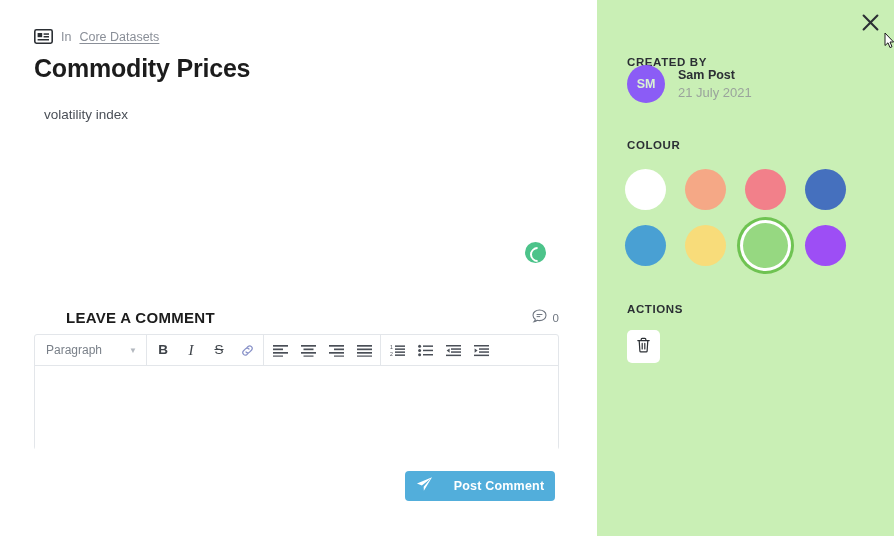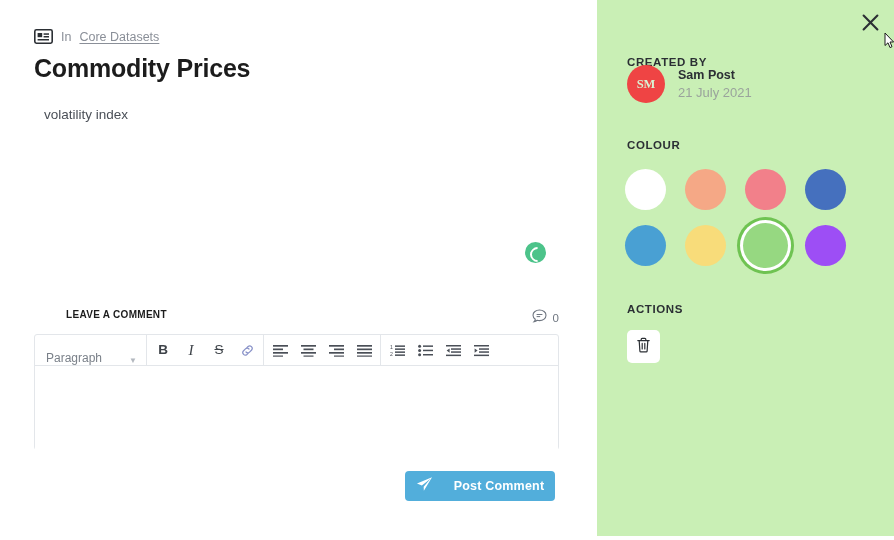--- a/index.html
+++ b/index.html
@@ -57,41 +57,41 @@
     transform: rotate(45deg);
   }
 
   
   .comment-head {
     position: absolute; left: 34px; top: 309px;
     width: 525px; height: 16px;
   }
   .comment-label {
     float: left;
-    font-size: 10px; font-weight: bold; color: #1c1c1c;
+    font-size: 15px; font-weight: bold; color: #1c1c1c;
     letter-spacing: 0.3px;
     padding-left: 32px;
   }
   .comment-count-wrap {
     float: right; display: flex; align-items: center; gap: 6px;
   }
   .count-num { font-size: 11.5px; color: #6f7680; }
 
   .editor {
     position: absolute; left: 34px; top: 334px;
     width: 525px; height: 116px;
     border: 1px solid #e3e6ea; border-radius: 3px;
     background: #fff;
   }
   .toolbar {
     height: 31px; border-bottom: 1px solid #e3e6ea;
     display: flex; align-items: stretch;
   }
   .tb-select {
-    width: 112px; display: flex; align-items: flex-end;
+    width: 112px; display: flex; align-items: center;
     justify-content: space-between; padding: 0 9px 0 11px;
     border-right: 1px solid #e3e6ea;
     font-size: 12px; color: #7a8089; cursor: pointer;
   }
   .caret { font-size: 8px; color: #b3b8bf; }
   .tb-group {
     display: flex; align-items: center;
     border-right: 1px solid #e3e6ea; padding: 0 2px;
   }
   .tb-group:last-child { border-right: none; }
@@ -342,21 +342,21 @@
 
   <div class="close-btn" style="left:859px; top:11px; right:auto;">
     <svg width="17" height="17" viewBox="0 0 17 17">
       <path d="M1.6 1.6 L15.4 15.4 M15.4 1.6 L1.6 15.4" stroke="#2b2f34" stroke-width="2.1" stroke-linecap="round"></path>
     </svg>
   </div>
 
   <div class="sec-title sec-created">CREATED BY</div>
 
   <div class="creator-row">
-    <div class="avatar" style="background: #ef4444; font-family: Liberation Serif, serif;">SM</div>
+    <div class="avatar" style="background: #8b5cf6;">SM</div>
     <div>
       <div class="creator-name">Sam Post</div>
       <div class="creator-date">21 July 2021</div>
     </div>
   </div>
 
   <div class="sec-title sec-colour">COLOUR</div>
 
   <div class="swatches">
     <div class="sw-cell">

